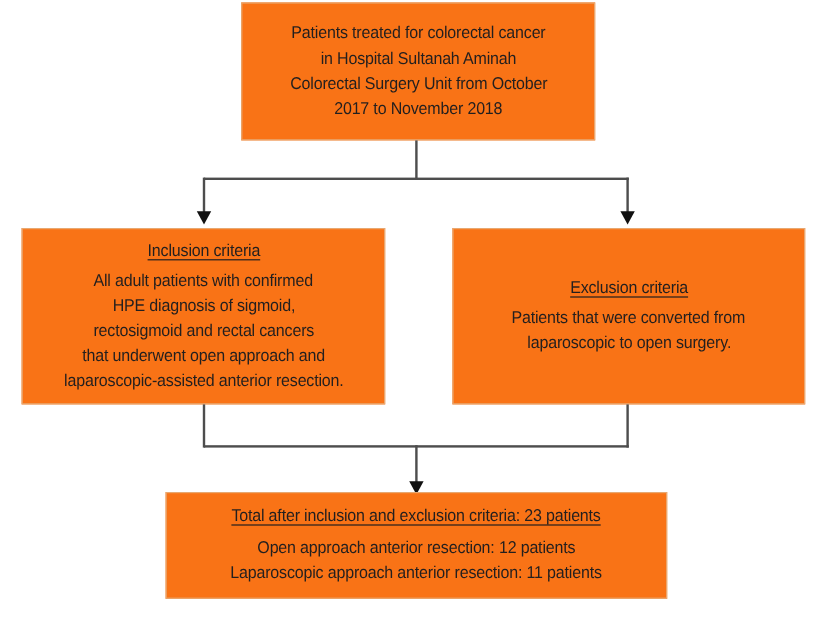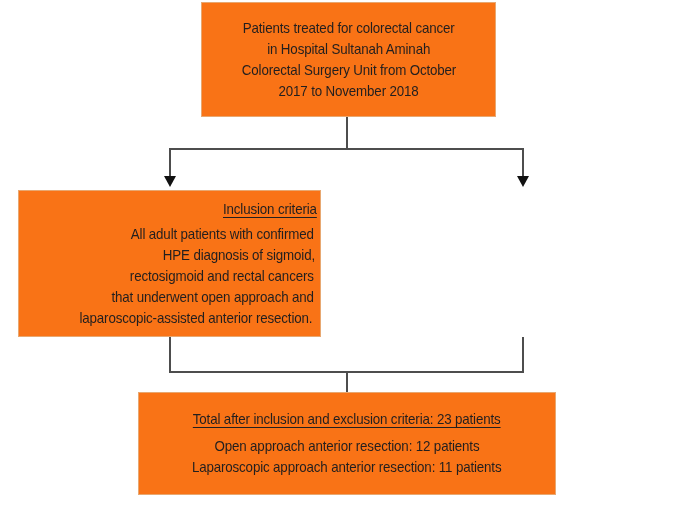--- a/index.html
+++ b/index.html
@@ -39,23 +39,23 @@
   .heading {
     text-decoration: underline;
     text-underline-offset: 2.5px;
     text-decoration-thickness: 1px;
     margin-bottom: 4px;
   }
   .gap-top { margin-top: 2px; }
 
   
   #box-source   { left: 201px; top: 2px;   width: 295px; height: 115px; }
-  #box-inclusion{ left: 18px;  top: 190px; width: 303px; height: 147px; align-items: flex-end; }
+  #box-inclusion{ left: 18px;  top: 190px; width: 303px; height: 147px; }
   #box-exclusion{ left: 377px; top: 190px; width: 294px; height: 147px; }
-  #box-total    { left: 138px; top: 392px; width: 418px; height: 103px; }
+  #box-total    { left: 138px; top: 410px; width: 418px; height: 89px; }
 
   
   .ln {
     position: absolute;
     background: #4d4d4d;
   }
   .v { width: 2.2px; }
   .h { height: 2.2px; }
 
   .arrowhead {
@@ -103,20 +103,25 @@
 
   <div class="box" id="box-inclusion">
     <div class="box-line heading">Inclusion criteria</div>
     <div class="box-line">All adult patients with confirmed</div>
     <div class="box-line">HPE diagnosis of sigmoid,</div>
     <div class="box-line">rectosigmoid and rectal cancers</div>
     <div class="box-line">that underwent open approach and</div>
     <div class="box-line">laparoscopic-assisted anterior resection.</div>
   </div>
 
+  <div class="box" id="box-exclusion">
+    <div class="box-line heading">Exclusion criteria</div>
+    <div class="box-line">Patients that were converted from</div>
+    <div class="box-line">laparoscopic to open surgery.</div>
+  </div>
 
   <div class="ln v" id="merge-left-arm"></div>
   <div class="ln v" id="merge-right-arm"></div>
   <div class="ln h" id="merge-bar"></div>
   <div class="ln v" id="merge-stem"></div>
   <div class="arrowhead" id="merge-head"></div>
 
   <div class="box" id="box-total">
     <div class="box-line heading">Total after inclusion and exclusion criteria: 23 patients</div>
     <div class="box-line gap-top">Open approach anterior resection: 12 patients</div>

